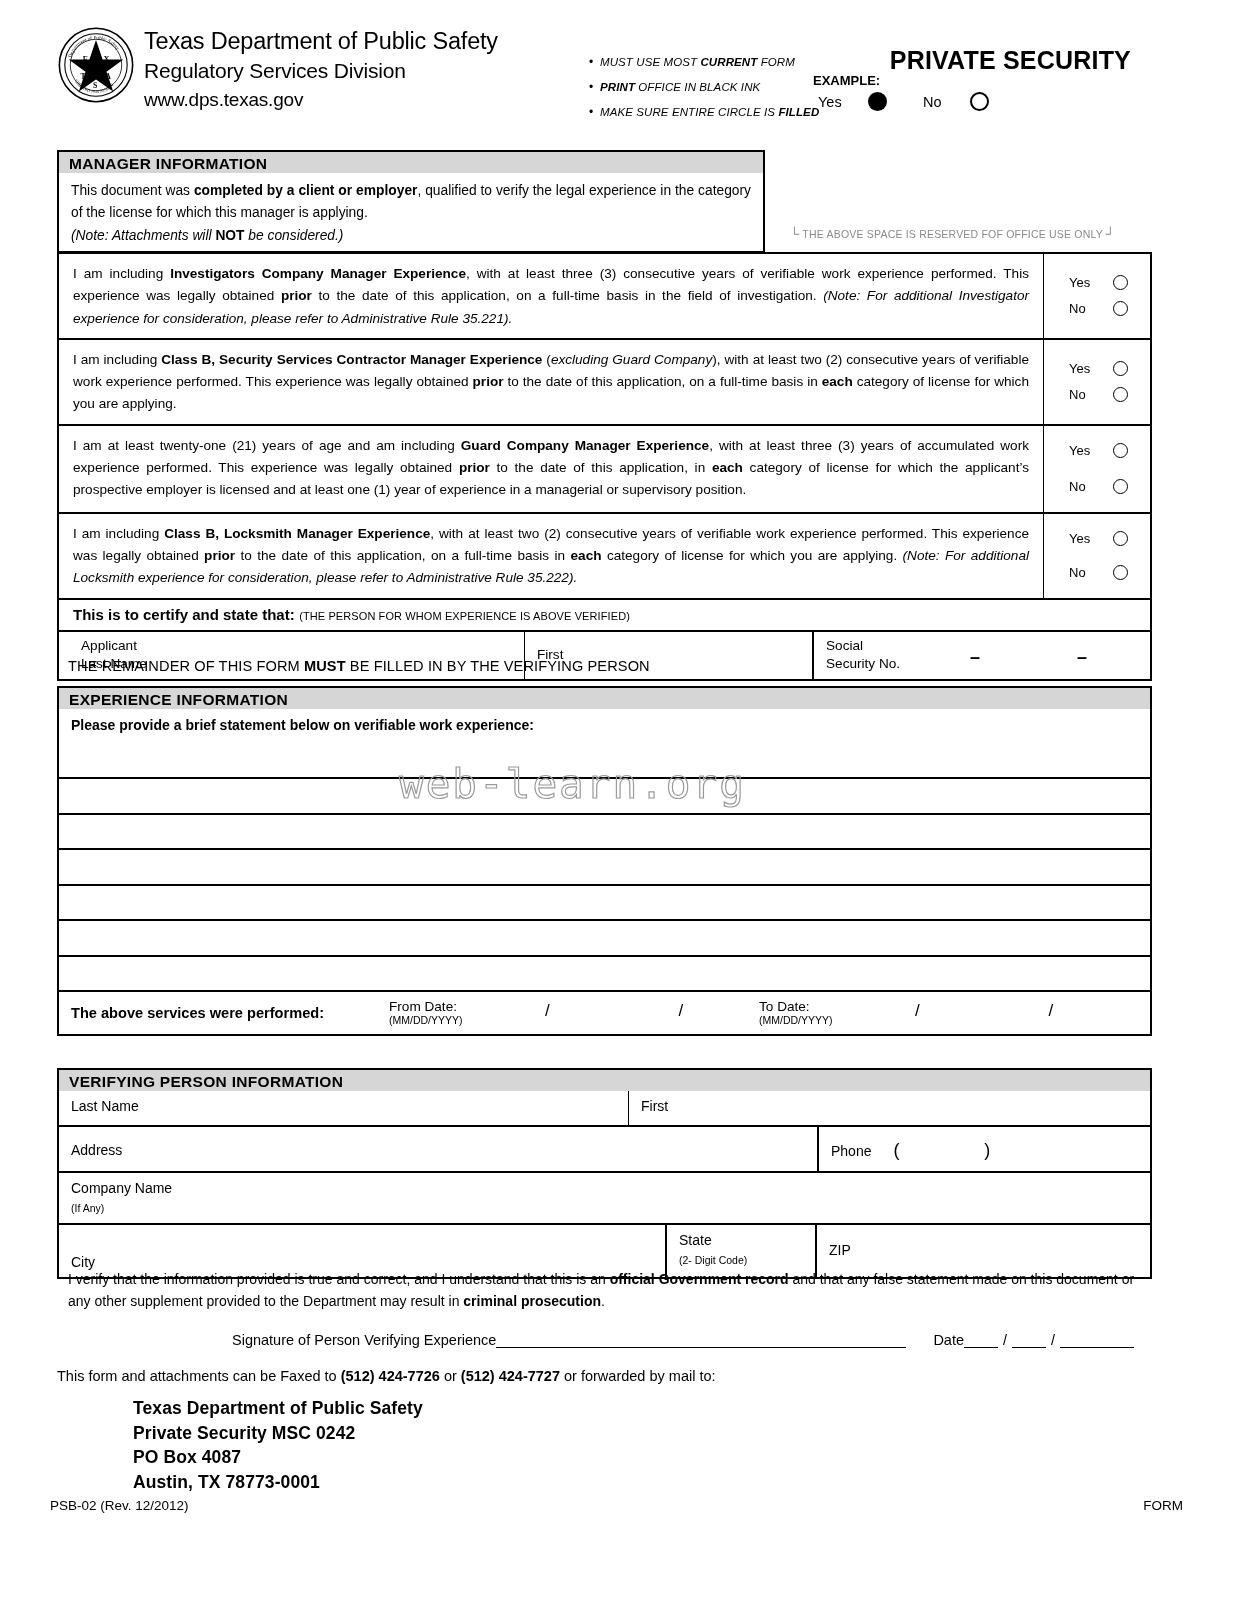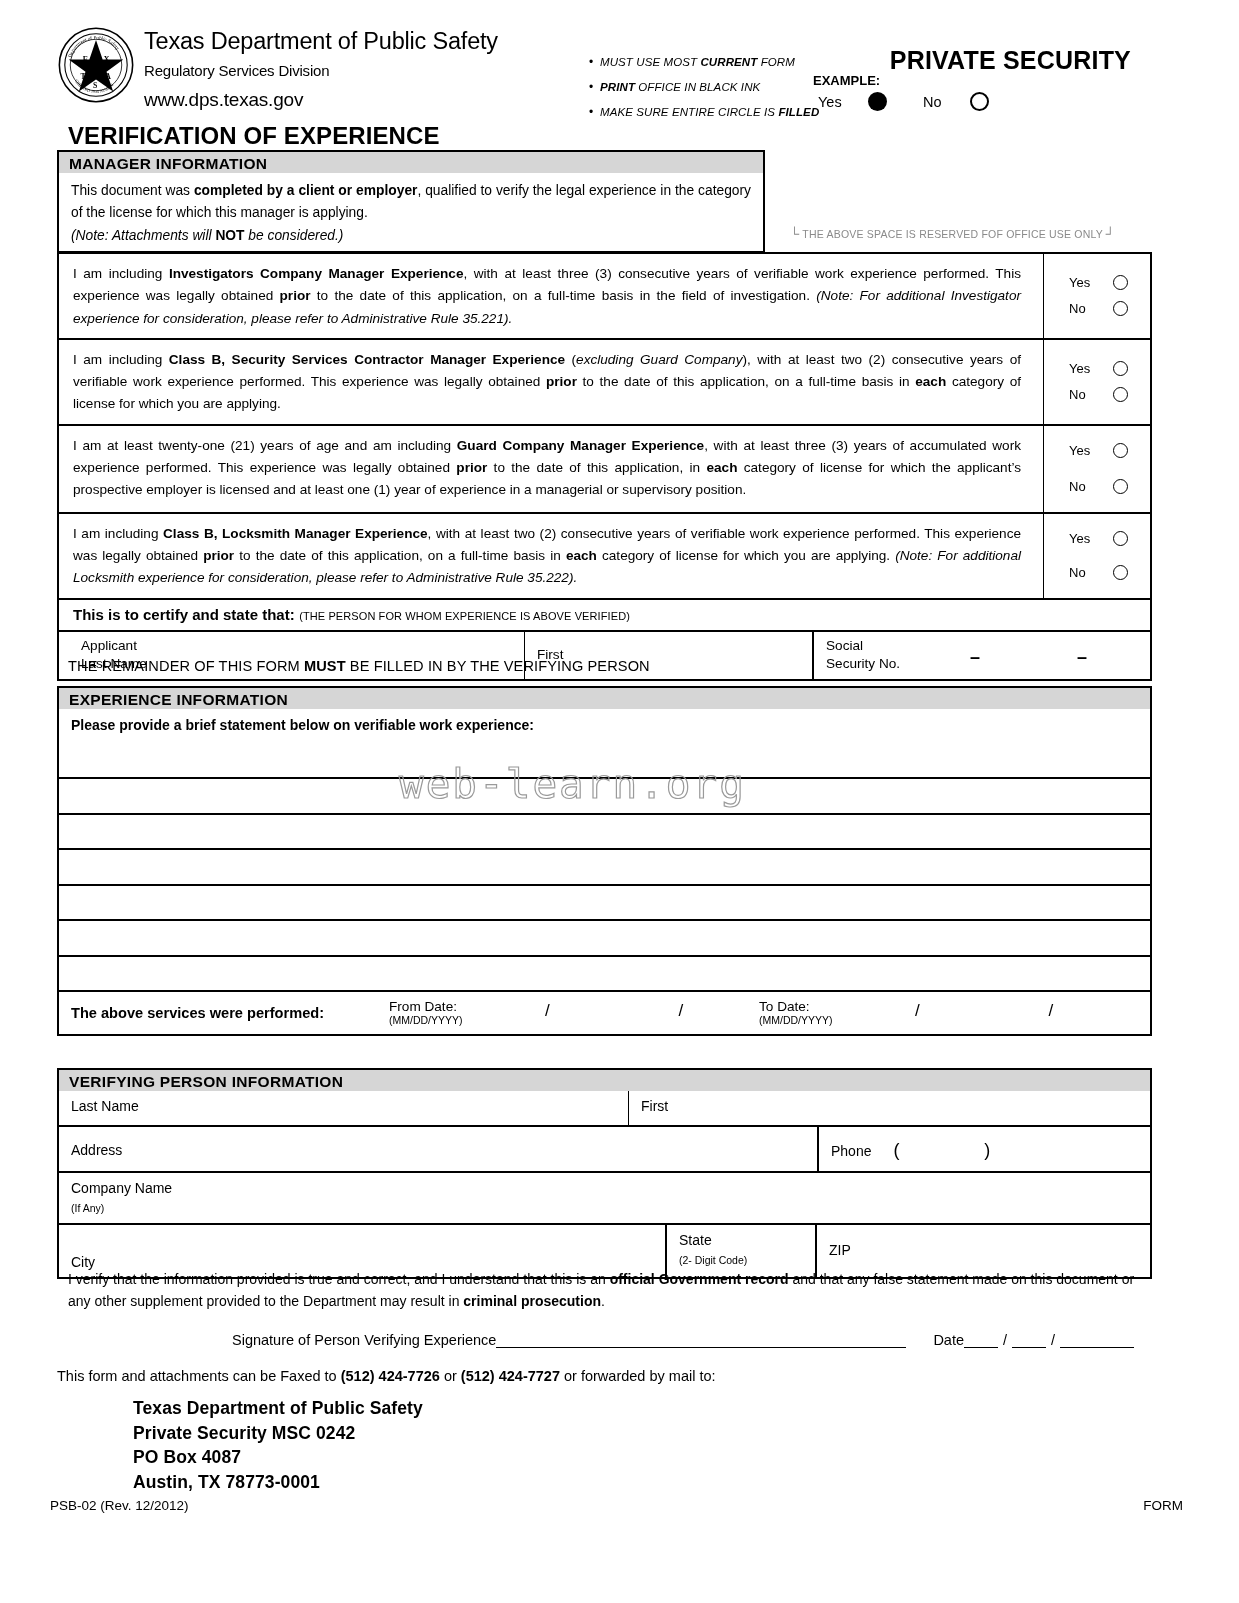--- a/index.html
+++ b/index.html
@@ -19,21 +19,21 @@
   
   .header { position: relative; height: 118px; }
 
   .seal {
     position: absolute; left: 57px; top: 26px;
     width: 78px; height: 78px;
   }
 
   .agency-block { position: absolute; left: 144px; top: 26px; }
   .agency-line1 { font-size: 23.5px; line-height: 30px; letter-spacing: -0.2px; }
-  .agency-line2 { font-size: 15px; line-height: 30px; letter-spacing: -0.2px; }
+  .agency-line2 { font-size: 21px; line-height: 30px; letter-spacing: -0.2px; }
   .agency-url { font-size: 19px; line-height: 26px; margin-top: 1px; letter-spacing: -0.2px; }
 
   .bullets { position: absolute; left: 549px; top: 40px; width: 260px; }
   .bullets li {
     list-style: none;
     font-size: 11.5px;
     font-style: italic;
     letter-spacing: 0.1px;
     margin-bottom: 13px;
     position: relative;
@@ -112,21 +112,20 @@
   .exp-table {
     position: absolute; left: 57px; top: 252px;
     width: 1095px;
     border: 2.5px solid #000;
     border-top: 2.5px solid #000;
   }
   .exp-row {
     display: flex;
     border-bottom: 2.5px solid #000;
     min-height: 72px;
-    gap: 8px;
   }
   .exp-row:last-child { border-bottom: none; }
   .exp-text {
     flex: 1;
     padding: 9px 14px 8px 14px;
     font-size: 13.6px; line-height: 22.3px;
     text-align: justify;
   }
   .exp-text b { font-weight: bold; }
   .exp-text i { font-style: italic; }
@@ -333,21 +332,20 @@
     <div class="ps-title">PRIVATE SECURITY</div>
     <div class="example-label">EXAMPLE:</div>
     <div class="example-row">
       <span class="ex-yes-label">Yes</span>
       <span class="circle-filled"></span>
       <span class="ex-no-label">No</span>
       <span class="circle-open"></span>
     </div>
   </div>
 
-  <div class="form-title">VERIFICATION OF EXPERIENCE</div>
 
   <div class="mgr-box">
     <div class="section-head">MANAGER INFORMATION</div>
     <div class="mgr-body">
       <p class="mgr-p"><span>This document was </span><b>completed by a client or employer</b><span>, qualified to verify the legal experience in the category of the license for which this manager is applying.</span></p>
       <div class="mgr-note"><span>(Note: Attachments will </span><b>NOT</b><span> be considered.)</span></div>
     </div>
   </div>
 
   <div class="office-use">

